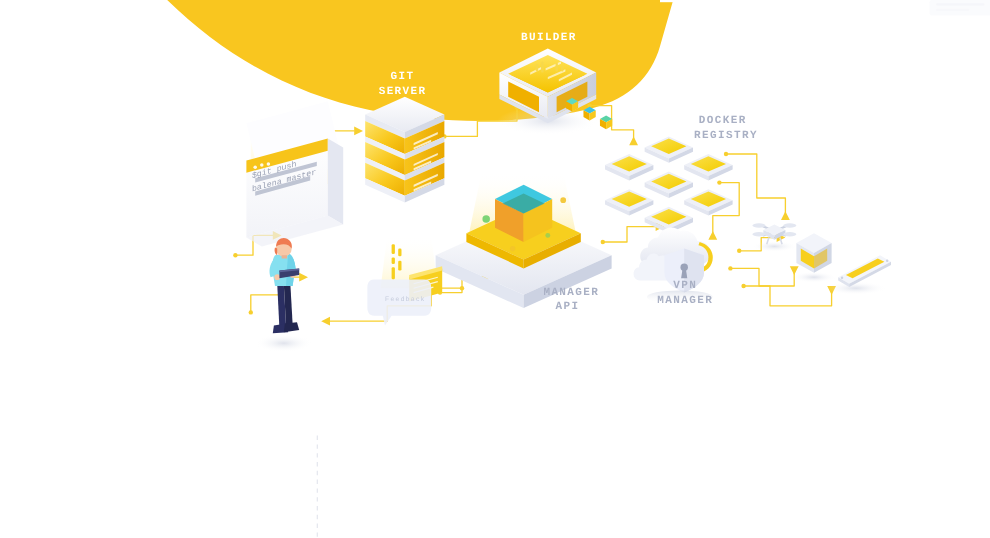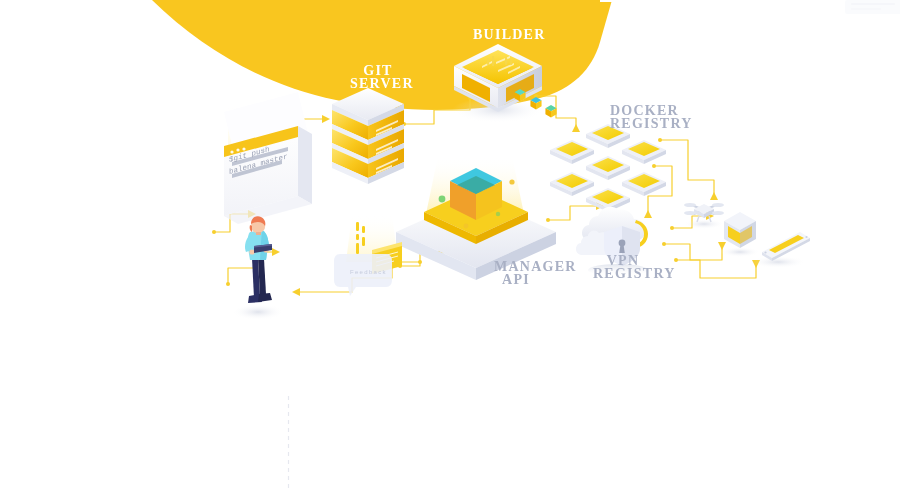--- a/index.html
+++ b/index.html
@@ -22,22 +22,22 @@
   #stage svg.layer {
     position: absolute;
     left: 0;
     top: 0;
     width: 900px;
     height: 489px;
     display: block;
   }
   .node-label {
     position: absolute;
-    font-family: Liberation Serif, serif;
-    font-size: 14px;
+    font-family: Liberation Mono, monospace;
+    font-size: 10px;
     font-weight: 700;
     letter-spacing: 1.25px;
     text-align: center;
     line-height: 13px;
     white-space: pre-line;
     user-select: none;
   }
   .label-on-yellow { color: #ffffff; }
   .label-on-white  { color: #a9b0c4; }
 </style>
@@ -504,26 +504,26 @@
       <path d="M769,250 L798,235 L804,238 L775,253 Z" fill="#f7cf1e"></path>
       <circle cx="765.5" cy="252.5" r="1.1" fill="#ccd2e2"></circle>
       <circle cx="806.5" cy="237" r="1.1" fill="#ccd2e2"></circle>
     </g>
 
     <g>
       <line x1="288.5" y1="396" x2="288.5" y2="489" stroke="#e6e8ef" stroke-width="1.2" stroke-dasharray="4 4"></line>
     </g>
   </svg>
 
-  <div class="node-label label-on-yellow" style="left:338px; top:64px; width:56px;margin-left:12px;">GIT SERVER</div>
+  <div class="node-label label-on-yellow" style="left:338px; top:64px; width:56px;">GIT SERVER</div>
 
   <div class="node-label label-on-yellow" style="left:473px; top:28px; width:52px;">BUILDER</div>
 
-  <div class="node-label label-on-white" style="left:610px; top:104px; width:52px;text-align:center;">DOCKER
+  <div class="node-label label-on-white" style="left:631px; top:104px; width:52px;text-align:center;">DOCKER
 REGISTRY</div>
 
   <div class="node-label label-on-white" style="left:494px; top:260px; width:44px;">MANAGER
 API</div>
 
   <div class="node-label label-on-white" style="left:593px; top:254px; width:60px;">VPN
-REGISTRY</div>
+MANAGER</div>
 
 </div>
 
 </body></html>

